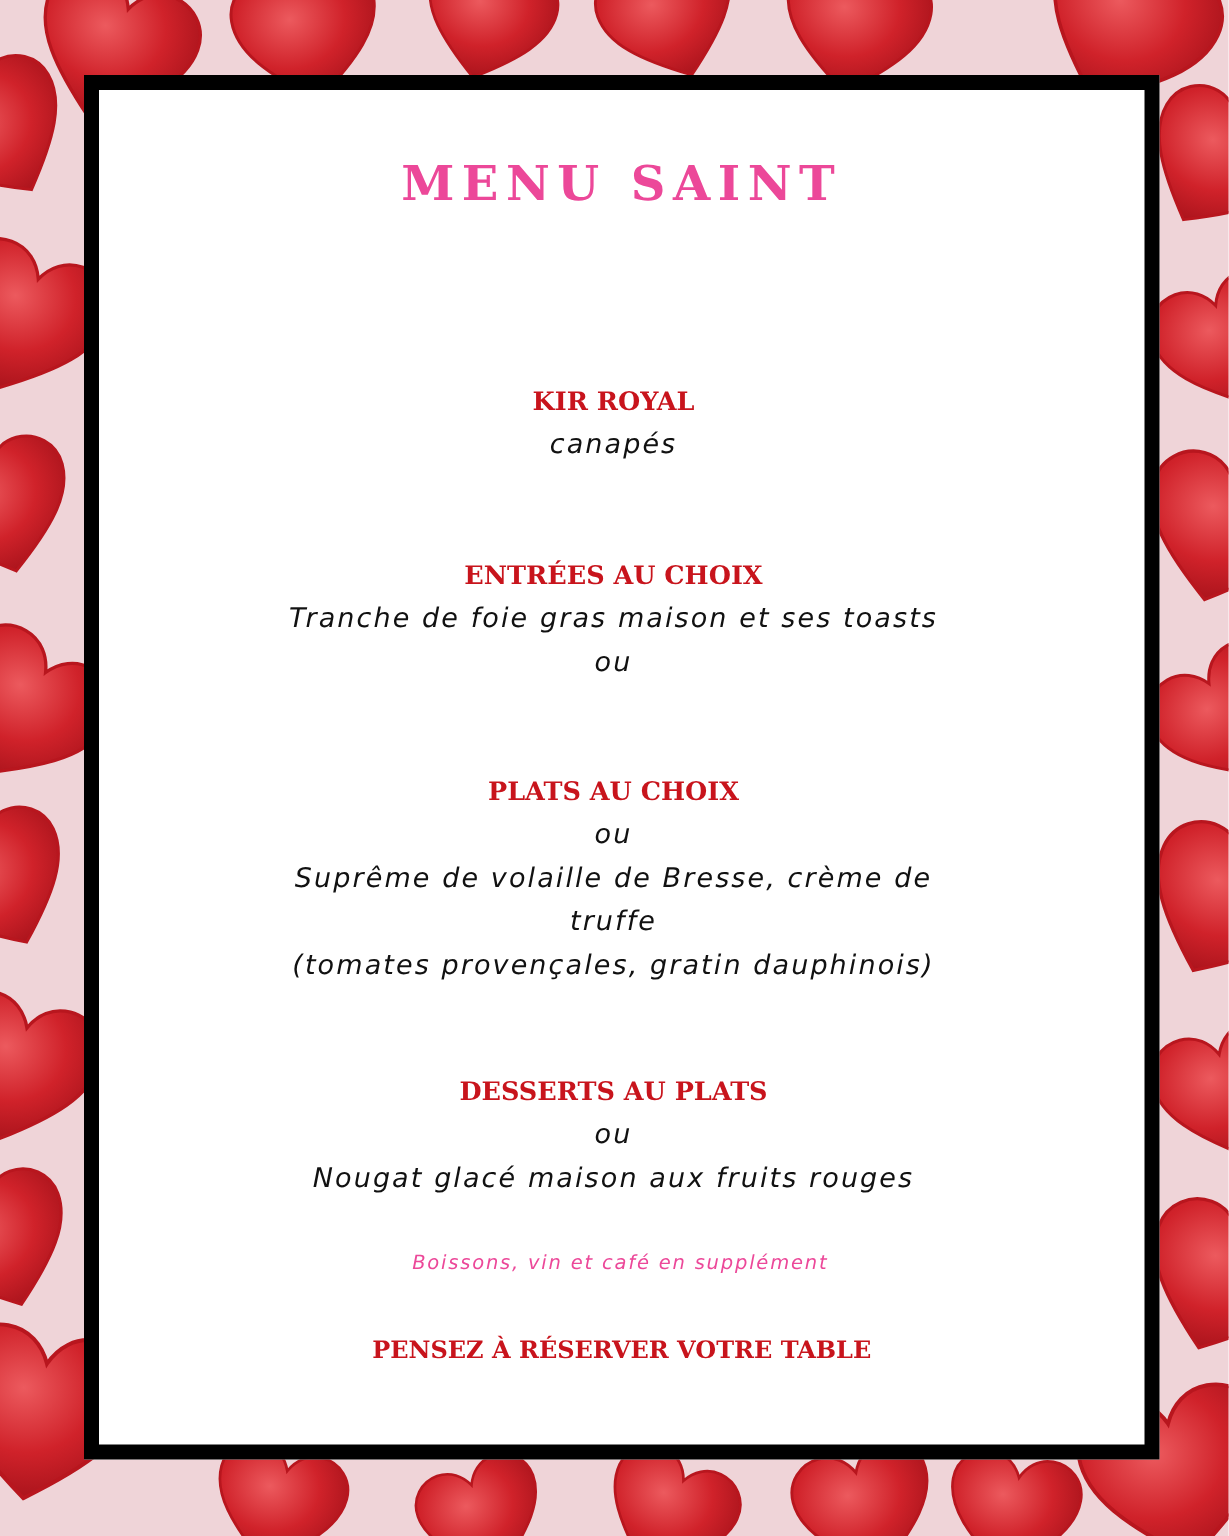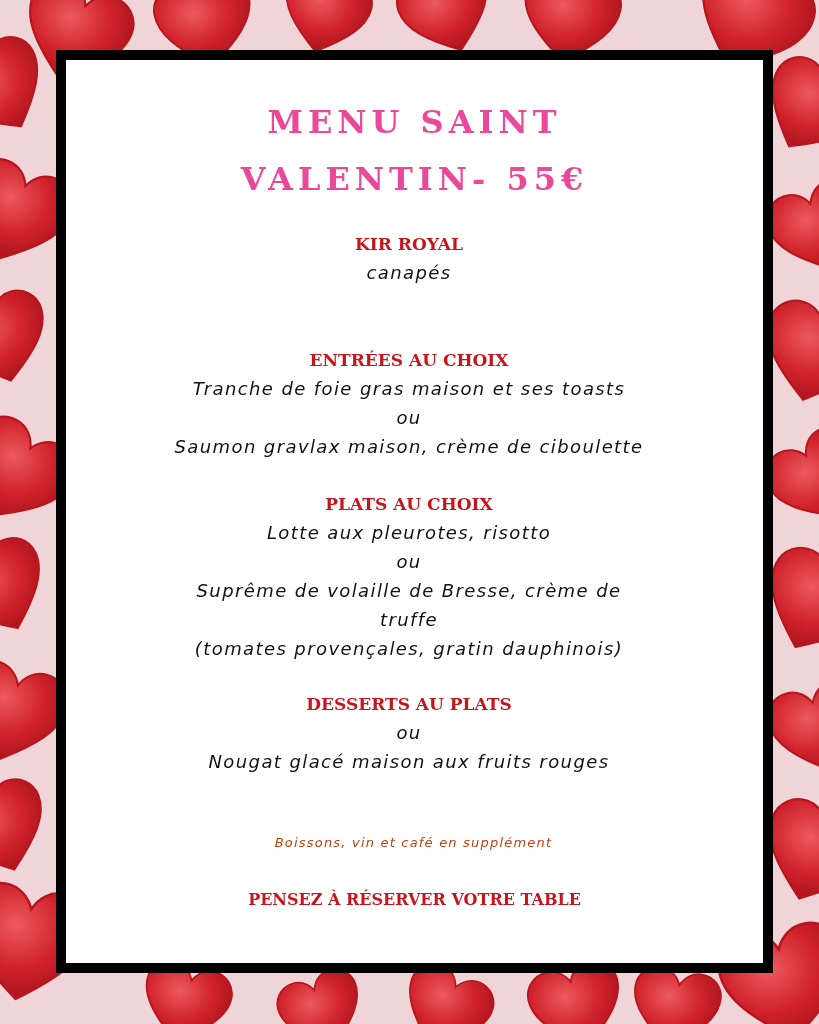--- a/index.html
+++ b/index.html
@@ -14,32 +14,32 @@
   .frame {
     position: absolute; left: 56px; top: 50px; width: 697px; height: 903px;
     border: 10px solid #000; background: #fff;
   }
   .content { position: absolute; inset: 0; text-align: center; }
   .title {
     position: absolute; left: 0; right: 0; top: 34px;
     font-family: "DejaVu Serif", serif; font-weight: bold;
     color: #ec4899; font-size: 32px; letter-spacing: 5px; line-height: 57px;
   }
-  .section { position: absolute; left: 0; right: 11px; }
+  .section { position: absolute; left: 0; right: 11px; margin-top: 24px; }
   .sec-title {
     font-family: "DejaVu Serif", serif; font-weight: bold; color: #c8141c;
     font-size: 17px; line-height: 28px;
   }
   .line {
     font-family: "DejaVu Sans", sans-serif; font-style: italic; color: #111;
     font-size: 18px; letter-spacing: 1.4px; line-height: 29px;
   }
   .note {
     position: absolute; left: 0; right: 2px; top: 775px;
-    font-style: italic; color: #c2410c; font-size: 13px; letter-spacing: 1.2px;
+    font-style: italic; color: #ec4899; font-size: 13px; letter-spacing: 1.2px;
   }
   .reserve {
     position: absolute; left: 0; right: 0; top: 830px;
     font-family: "DejaVu Serif", serif; font-weight: bold; color: #c8141c;
     font-size: 16px; letter-spacing: 0px;
   }
   .addr {
     position: absolute; left: 0; right: 0; top: 864px;
     font-family: "Liberation Serif", serif; color: #222; font-size: 15px; line-height: 22px;
   }
@@ -371,38 +371,35 @@
         </defs>
         <path d="M50 88 C20 66 2 48 2 27 C2 12 14 2 27 2 C38 2 46 9 50 18 C54 9 62 2 73 2 C86 2 98 12 98 27 C98 48 80 66 50 88 Z" fill="url(#g)" stroke="#b8161e" stroke-width="2"></path>
       </svg>
     </div>
   </div>
 
 <div class="frame">
   <div class="content">
     <div class="title">
       <div>MENU SAINT</div>
-      <div>VALENTIN- 55€</div>
     </div>
 
     <div class="section" style="top:170px;">
       <div class="sec-title">KIR ROYAL</div>
       <div class="line">canapés</div>
     </div>
 
     <div class="section" style="top:286px;">
       <div class="sec-title">ENTRÉES AU CHOIX</div>
       <div class="line">Tranche de foie gras maison et ses toasts</div>
       <div class="line">ou</div>
-      <div class="line">Saumon gravlax maison, crème de ciboulette</div>
     </div>
 
     <div class="section" style="top:430px;">
       <div class="sec-title">PLATS AU CHOIX</div>
-      <div class="line">Lotte aux pleurotes, risotto</div>
       <div class="line">ou</div>
       <div class="line">Suprême de volaille de Bresse, crème de</div>
       <div class="line">truffe</div>
       <div class="line">(tomates provençales, gratin dauphinois)</div>
     </div>
 
     <div class="section" style="top:630px;">
       <div class="sec-title">DESSERTS AU PLATS</div>
       <div class="line">ou</div>
       <div class="line">Nougat glacé maison aux fruits rouges</div>

